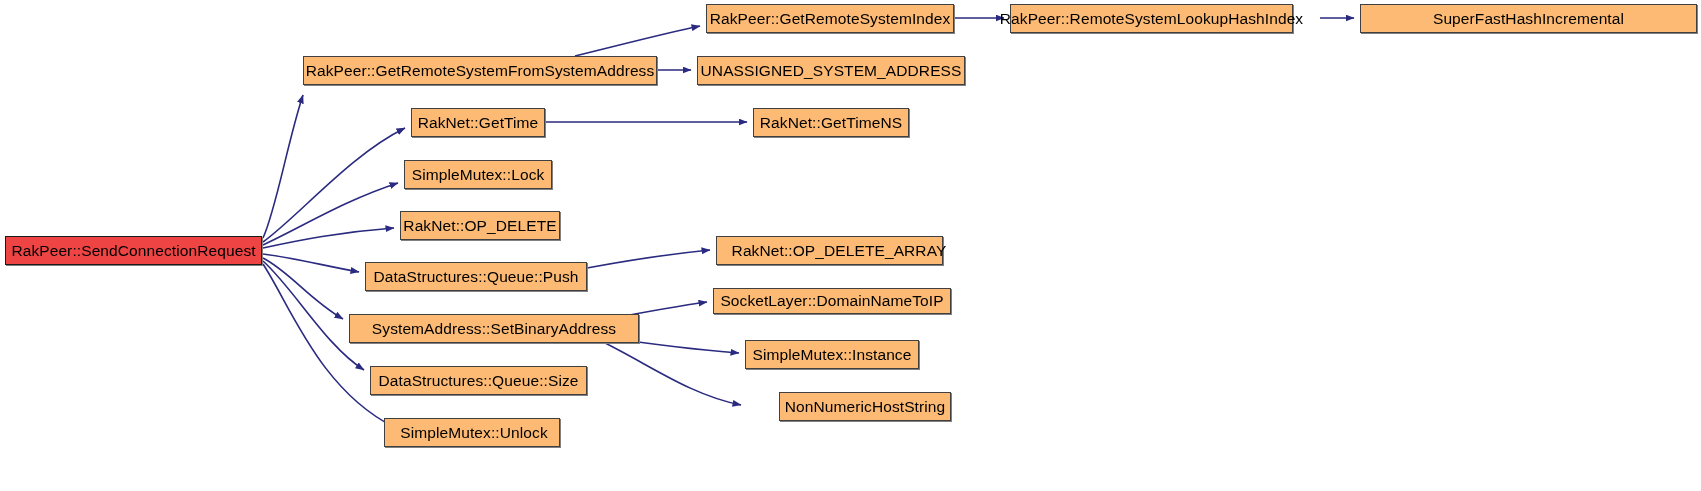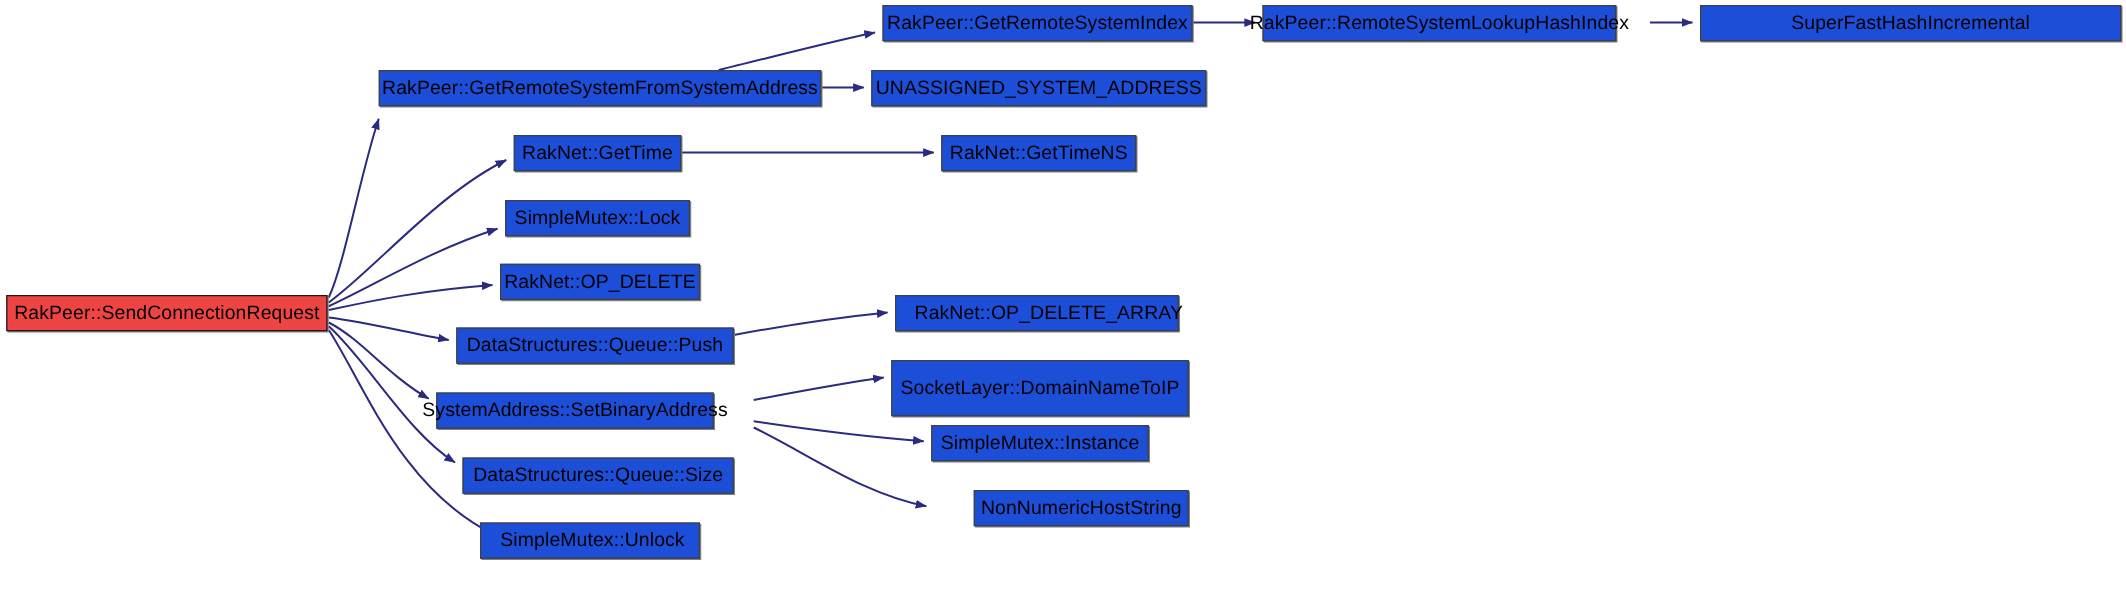--- a/index.html
+++ b/index.html
@@ -22,21 +22,21 @@
     width: 1701px;
     height: 491px;
     pointer-events: none;
   }
   .node {
     position: absolute;
     box-sizing: border-box;
     display: flex;
     align-items: center;
     justify-content: center;
-    background: #1d4ed8;
+    background: #fdba74;
     border: 1px solid #404040;
     box-shadow: 1px 1px 0 0 #808080;
     color: #000000;
     font-size: 15.5px;
     line-height: 1;
     letter-spacing: 0.1px;
     white-space: nowrap;
     padding: 0 7px;
   }
   .node.root {
@@ -109,24 +109,24 @@
       </div>
       <div class="node" style="left: 400px; top: 211px; width: 160px; height: 29px;">
         <span class="node-label">RakNet::OP_DELETE</span>
       </div>
       <div class="node" style="left: 365px; top: 262px; width: 222px; height: 29px;">
         <span class="node-label">DataStructures::Queue::Push</span>
       </div>
       <div class="node" style="left: 716px; top: 236px; width: 227px; height: 29px; padding-left: 26px;">
         <span class="node-label">RakNet::OP_DELETE_ARRAY</span>
       </div>
-      <div class="node" style="left: 349px; top: 314px; width: 222px; height: 29px;">
+      <div class="node" style="left: 349px; top: 314px; width: 290px; height: 29px;">
         <span class="node-label">SystemAddress::SetBinaryAddress</span>
       </div>
-      <div class="node" style="left: 713px; top: 288px; width: 238px; height: 45px; text-align: center;">
+      <div class="node" style="left: 713px; top: 288px; width: 238px; height: 26px; text-align: center;">
         <span class="node-label">SocketLayer::DomainNameToIP</span>
       </div>
       <div class="node" style="left: 745px; top: 340px; width: 174px; height: 29px;">
         <span class="node-label">SimpleMutex::Instance</span>
       </div>
       <div class="node" style="left: 370px; top: 366px; width: 217px; height: 29px;">
         <span class="node-label">DataStructures::Queue::Size</span>
       </div>
       <div class="node" style="left: 747px; top: 392px; width: 172px; height: 29px; margin-left: 32px;">
         <span class="node-label">NonNumericHostString</span>

